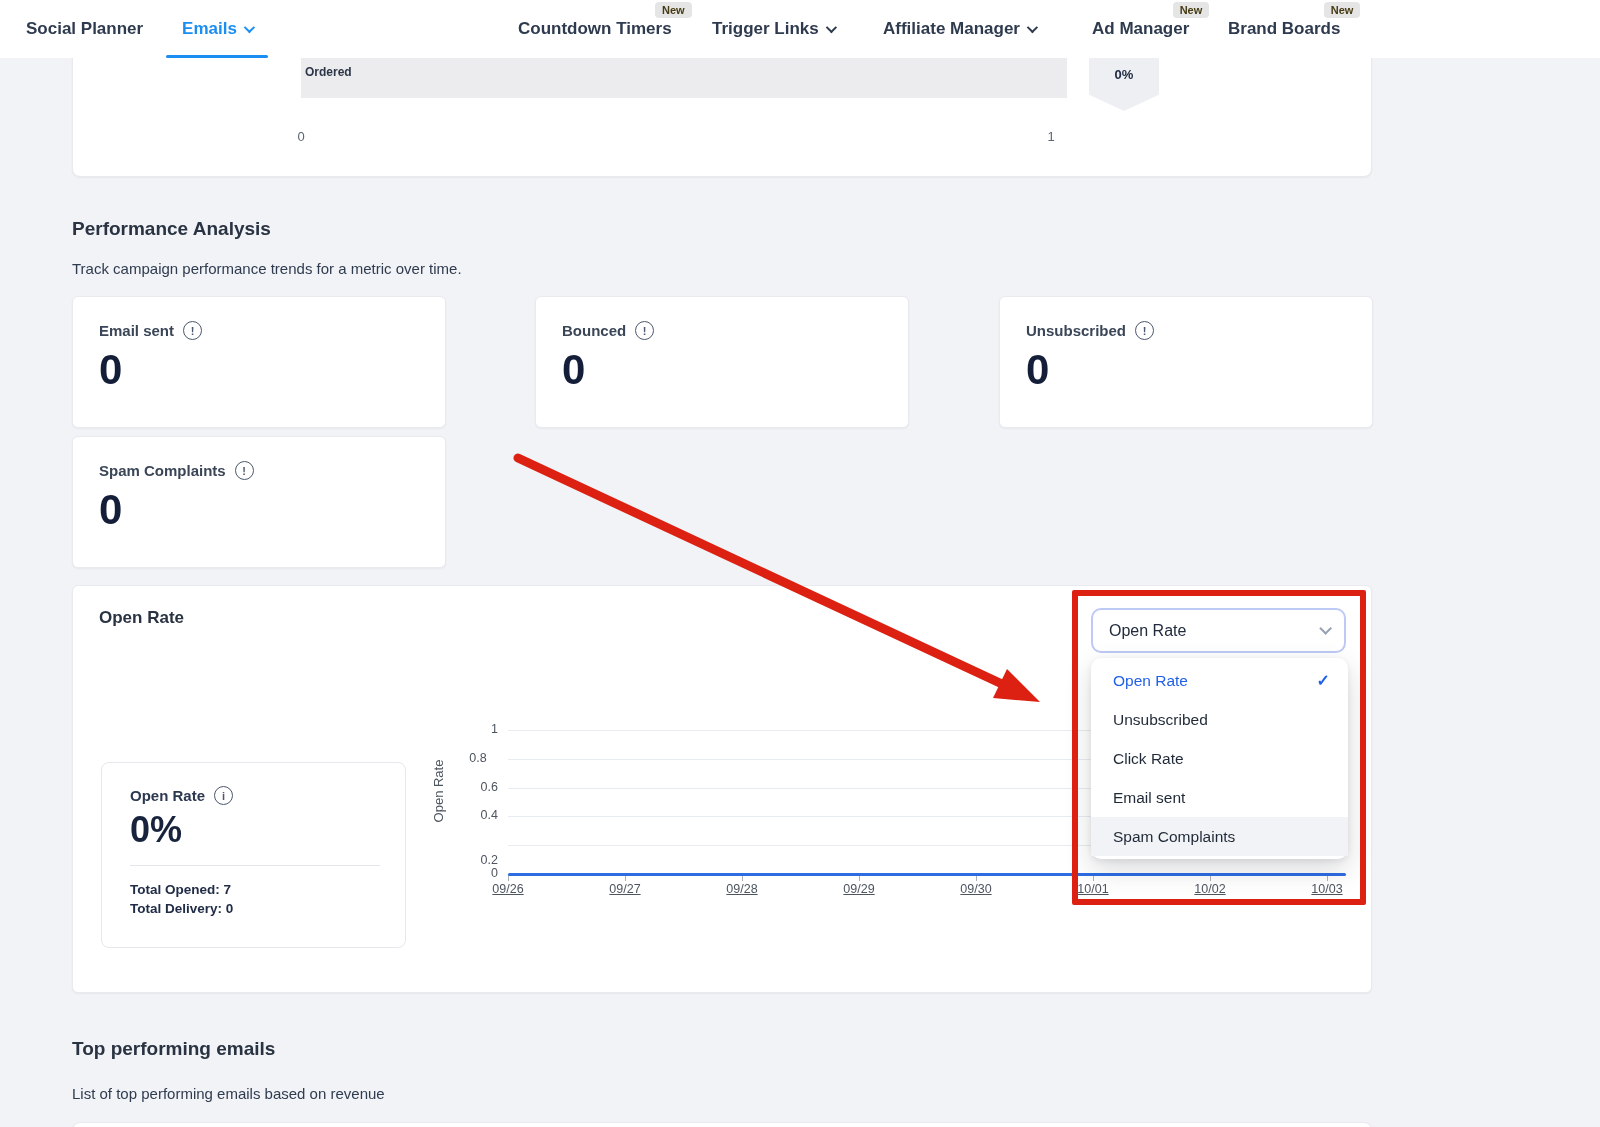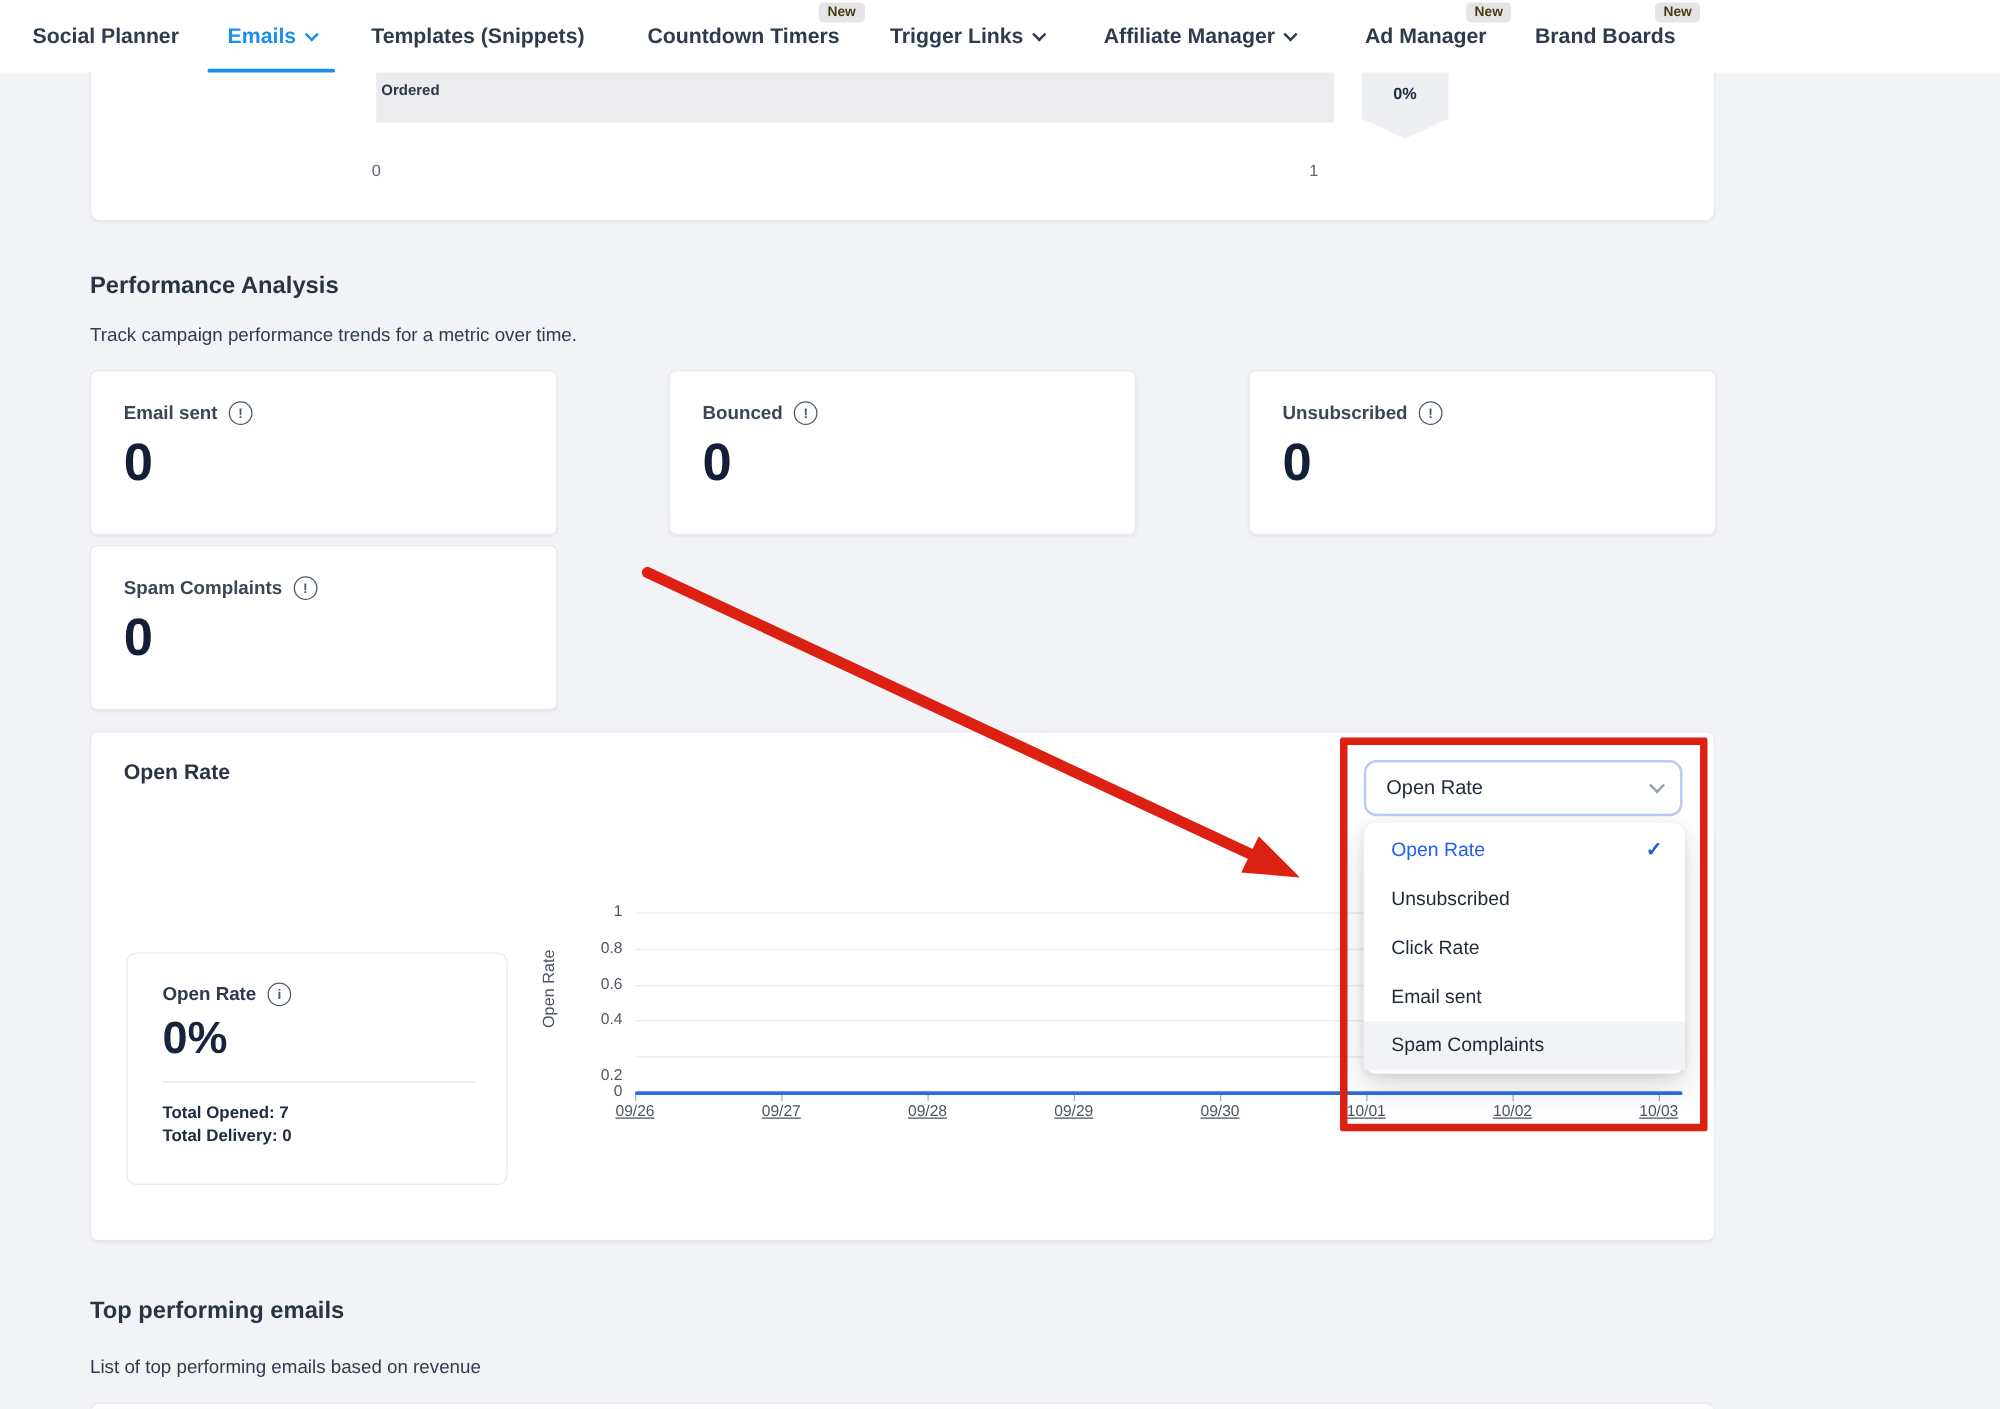--- a/index.html
+++ b/index.html
@@ -107,23 +107,20 @@
 
   <div class="navbar" id="top-nav">
       <div class="nav-item" style="left: 26px;">
         <span>Social Planner</span>
       </div>
       <div class="nav-item active" style="left: 166px;">
         <span>Emails</span>
         <span class="chev"></span>
         <div class="nav-underline"></div>
       </div>
-      <div class="nav-item" style="left: 297px;">
-        <span>Templates (Snippets)</span>
-      </div>
       <div class="nav-item" style="left: 518px;">
         <span>Countdown Timers</span>
         <span class="nav-badge">New</span>
       </div>
       <div class="nav-item" style="left: 712px;">
         <span>Trigger Links</span>
         <span class="chev"></span>
       </div>
       <div class="nav-item" style="left: 883px;">
         <span>Affiliate Manager</span>
@@ -190,21 +187,21 @@
 
     <div id="chart-layer">
         <div class="ytick-label" style="left: 385px; top: 280px;">0</div>
         <div class="gridline" style="left: 435px; top: 259.2px; width: 838px;"></div>
         <div class="ytick-label" style="left: 385px; top: 267px;">0.2</div>
         <div class="gridline" style="left: 435px; top: 230.4px; width: 838px;"></div>
         <div class="ytick-label" style="left: 385px; top: 222.4px;">0.4</div>
         <div class="gridline" style="left: 435px; top: 201.6px; width: 838px;"></div>
         <div class="ytick-label" style="left: 385px; top: 193.6px;">0.6</div>
         <div class="gridline" style="left: 435px; top: 172.8px; width: 838px;"></div>
-        <div class="ytick-label" style="left: 385px; top: 164.8px;">0.8</div>
+        <div class="ytick-label" style="left: 385px; top: 164.8px; text-align: center;">0.8</div>
         <div class="gridline" style="left: 435px; top: 144px; width: 838px;"></div>
         <div class="ytick-label" style="left: 385px; top: 136px;">1</div>
         <div class="xtick-mark" style="left: 435px; top: 289px;"></div>
         <div class="xtick-label" style="left: 405px; top: 296px;">09/26</div>
         <div class="xtick-mark" style="left: 552px; top: 289px;"></div>
         <div class="xtick-label" style="left: 522px; top: 296px;">09/27</div>
         <div class="xtick-mark" style="left: 669px; top: 289px;"></div>
         <div class="xtick-label" style="left: 639px; top: 296px;">09/28</div>
         <div class="xtick-mark" style="left: 786px; top: 289px;"></div>
         <div class="xtick-label" style="left: 756px; top: 296px;">09/29</div>

